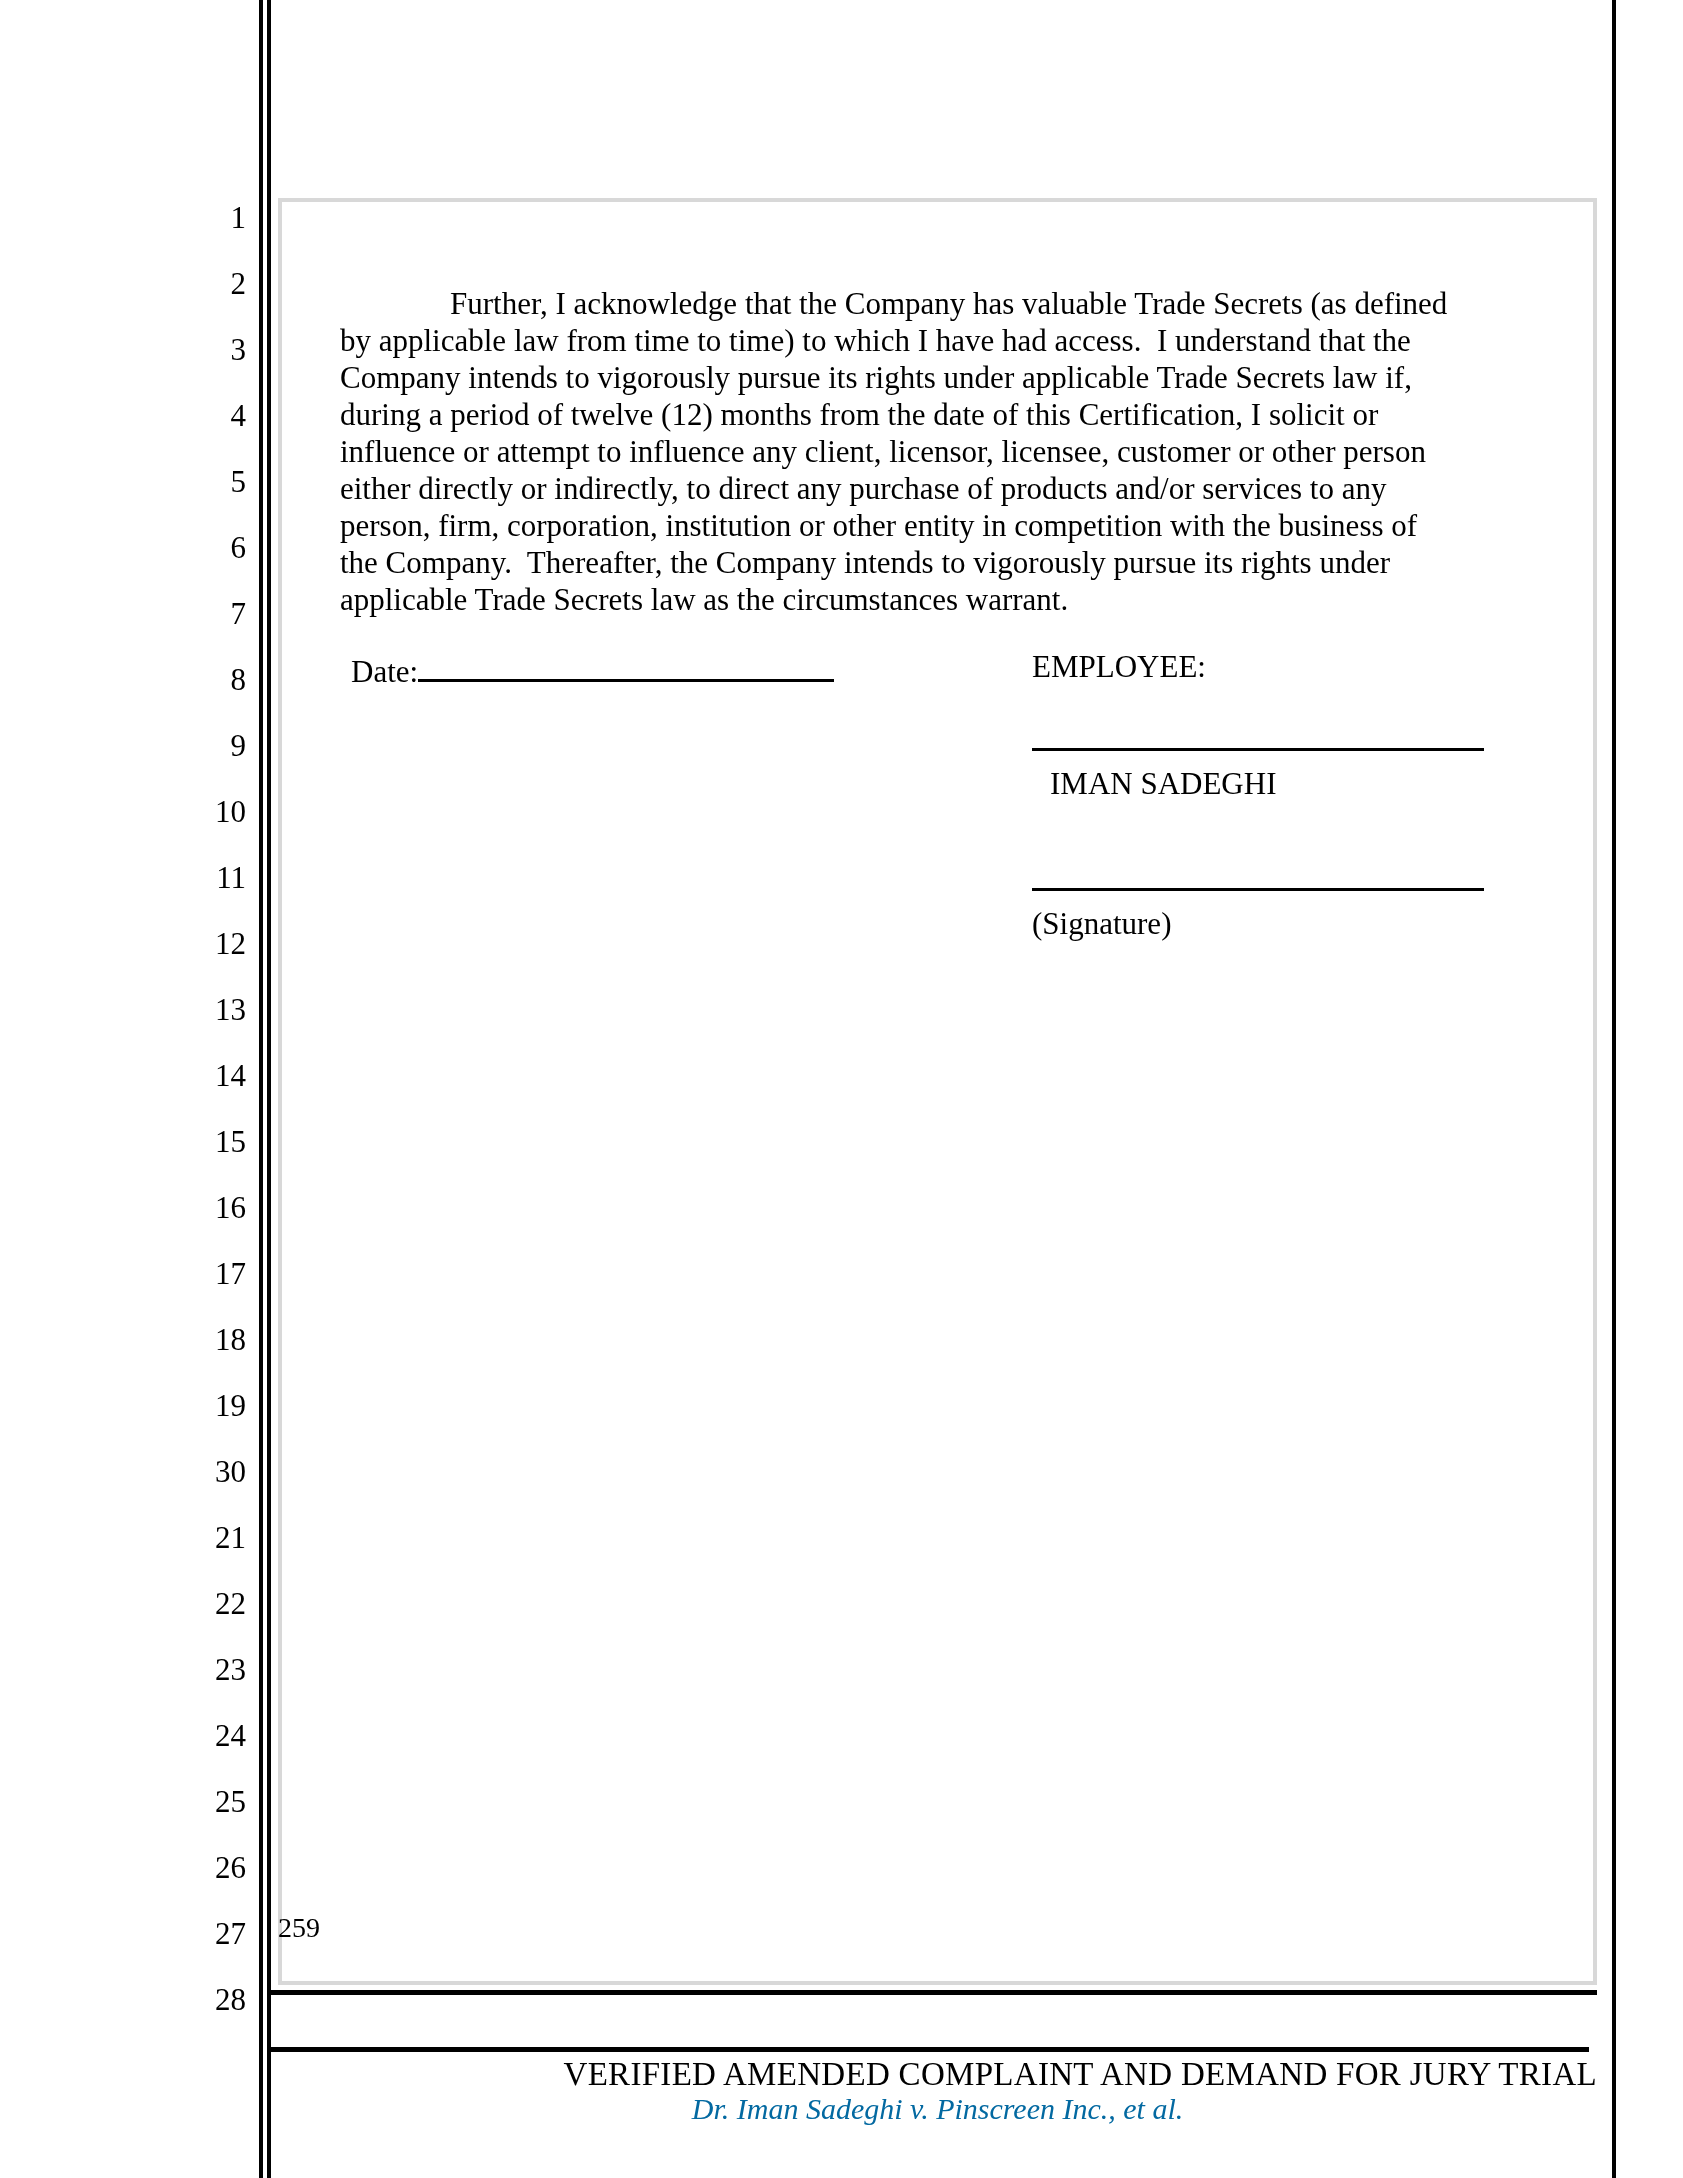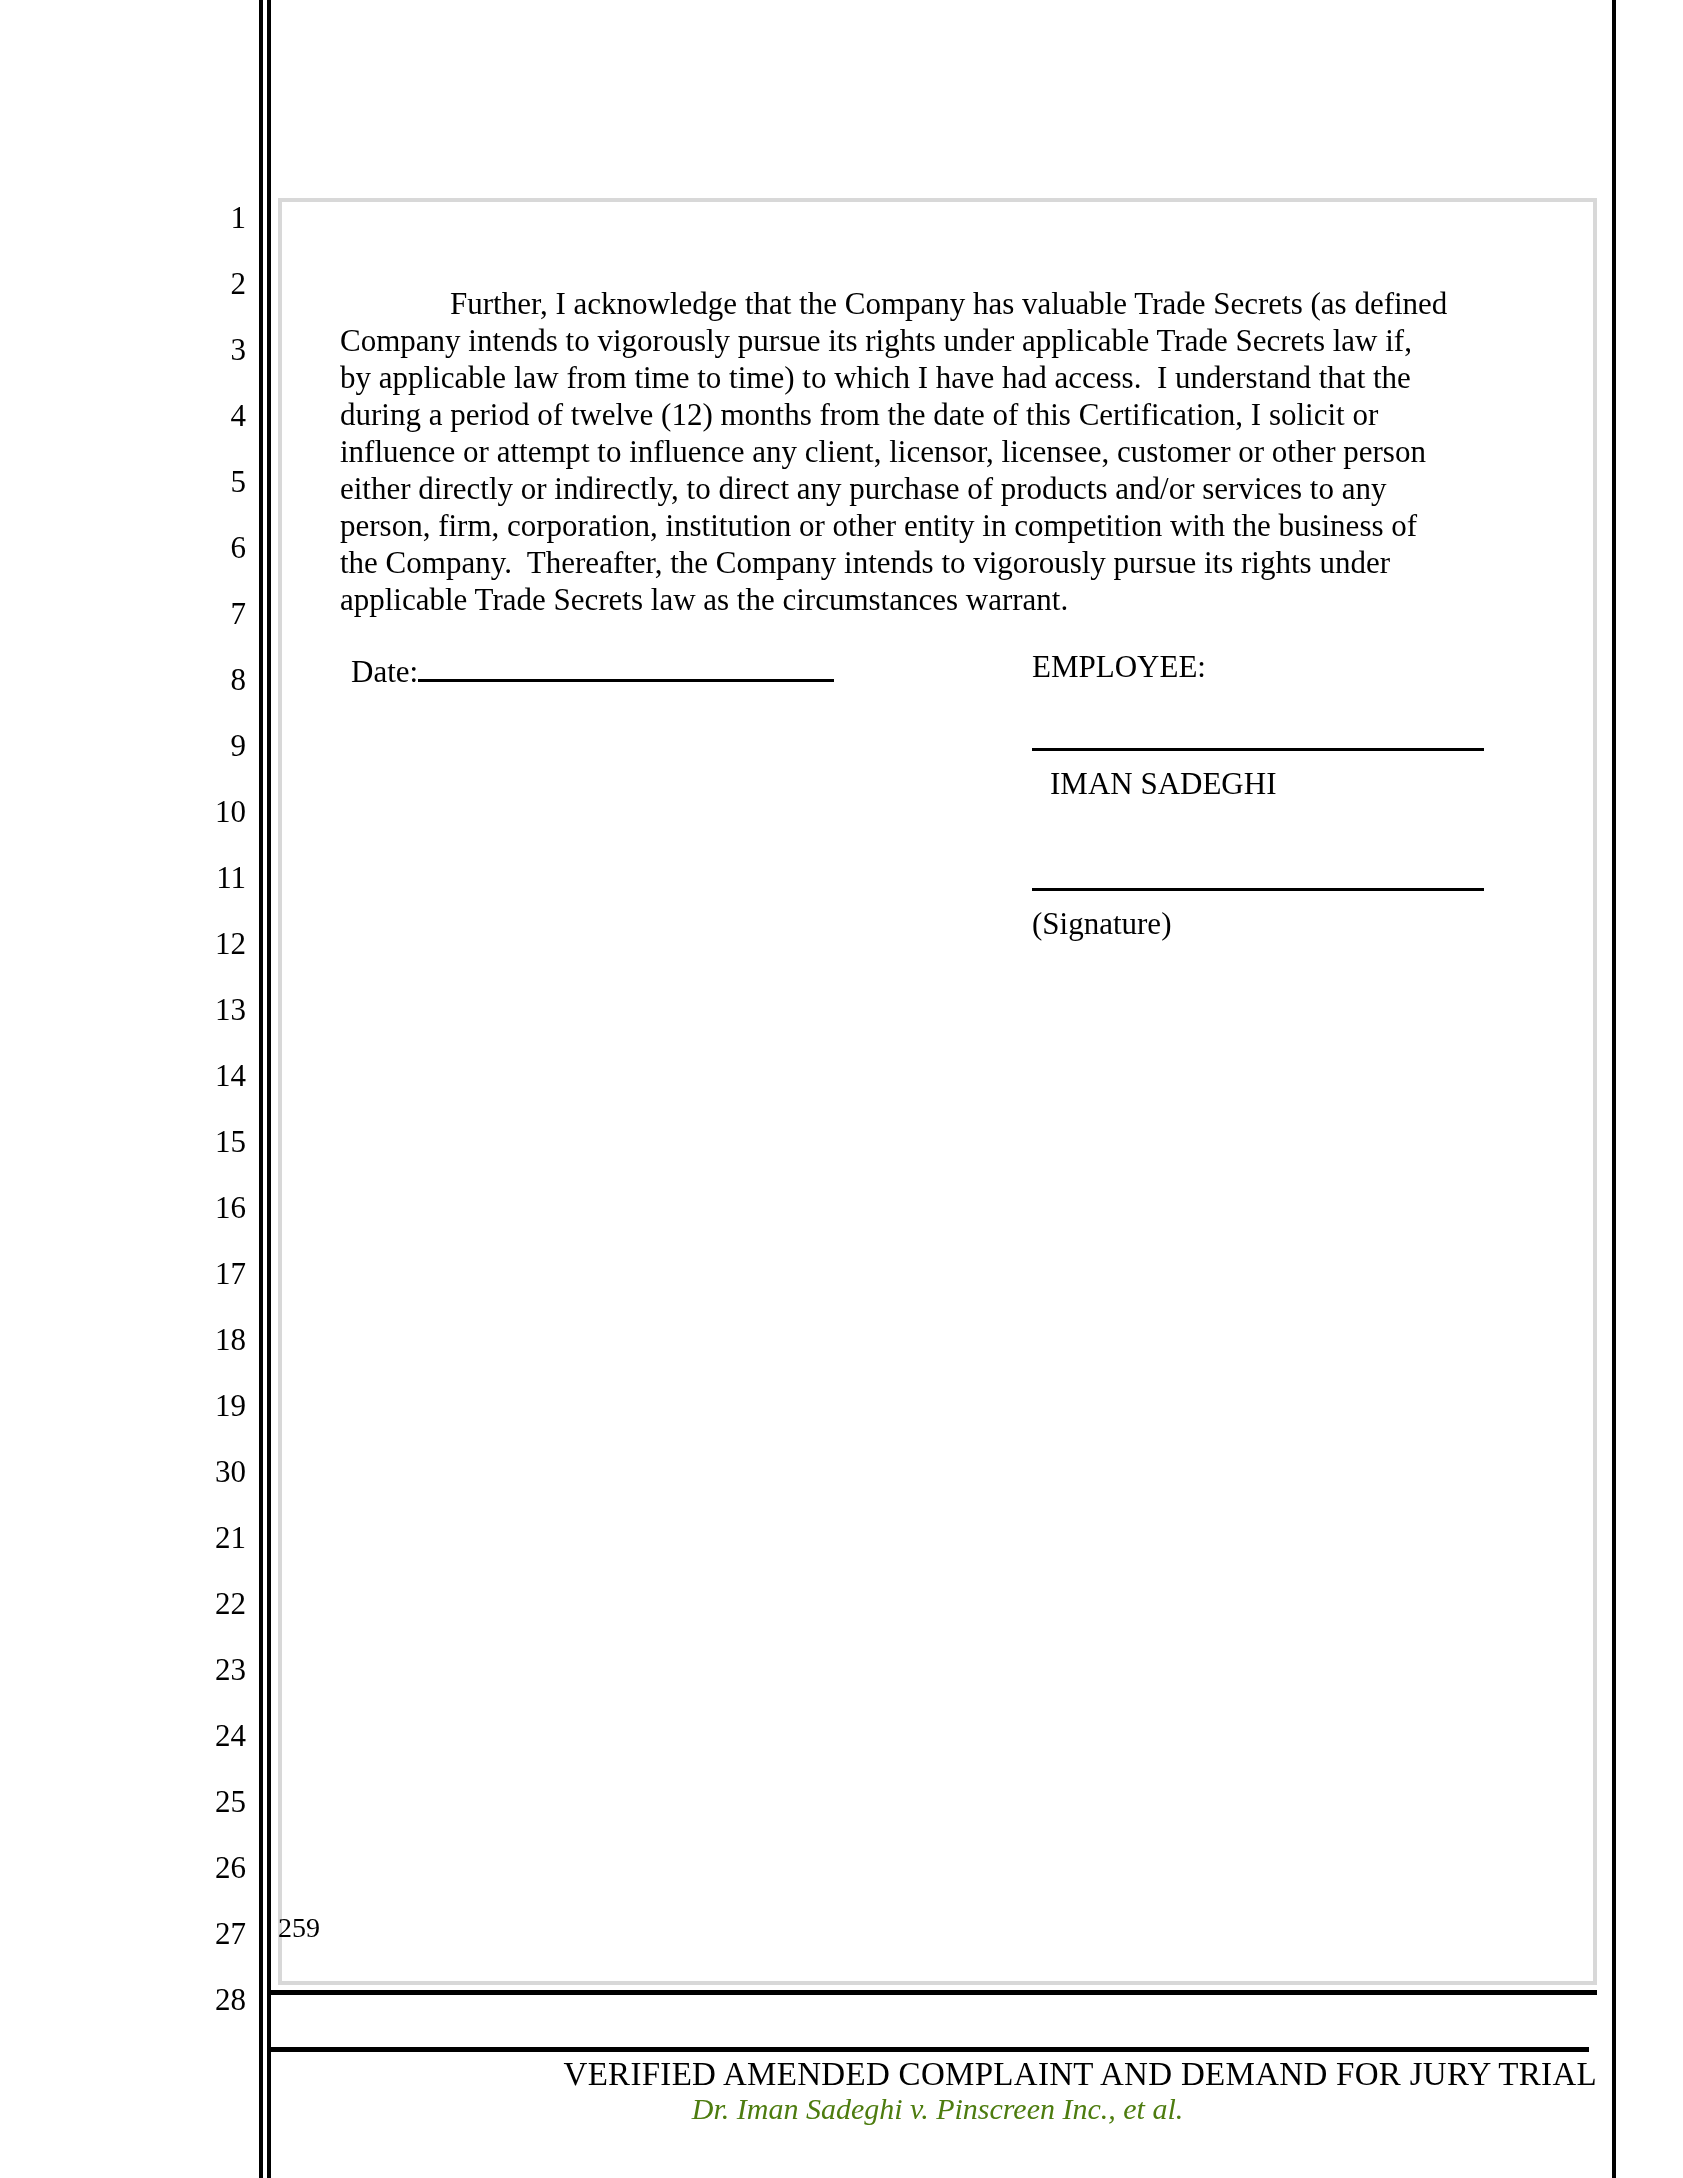--- a/index.html
+++ b/index.html
@@ -52,21 +52,21 @@
   
   .footer-rule-1 { position:absolute; left:271px; top:1990px; width:1326px; height:5px; background:#000; }
   .page-number  { position:absolute; left:278px; top:1912px; width:1319px; text-align:left; font-size:28px; }
   .footer-rule-2 { position:absolute; left:271px; top:2047px; width:1318px; height:5px; background:#000; }
   .footer-title {
     position:absolute; left:278px; top:2056px; width:1319px; text-align:right;
     font-size:33px; letter-spacing:0.3px;
   }
   .footer-case {
     position:absolute; left:278px; top:2092px; width:1319px; text-align:center;
-    font-size:30px; font-style:italic; color:#4d7c0f;
+    font-size:30px; font-style:italic; color:#0369a1;
   }
 </style>
 </head>
 <body>
 
 <div class="page">
 
   <div class="line-numbers">
       <div>1</div>
       <div>2</div>
@@ -98,22 +98,22 @@
       <div>28</div>
     </div>
 
   <div class="rule-left"></div>
   <div class="rule-right"></div>
 
   <div class="doc-box">
 
     <div class="body-text">
         <div>Further, I acknowledge that the Company has valuable Trade Secrets (as defined</div>
+        <div>by applicable law from time to time) to which I have had access.  I understand that the</div>
         <div>Company intends to vigorously pursue its rights under applicable Trade Secrets law if,</div>
-        <div>by applicable law from time to time) to which I have had access.  I understand that the</div>
         <div>during a period of twelve (12) months from the date of this Certification, I solicit or</div>
         <div>influence or attempt to influence any client, licensor, licensee, customer or other person</div>
         <div>either directly or indirectly, to direct any purchase of products and/or services to any</div>
         <div>person, firm, corporation, institution or other entity in competition with the business of</div>
         <div>the Company.  Thereafter, the Company intends to vigorously pursue its rights under</div>
         <div>applicable Trade Secrets law as the circumstances warrant.</div>
       </div>
 
     <div class="date-row"><span>Date:</span><span class="date-blank"></span></div>
 

